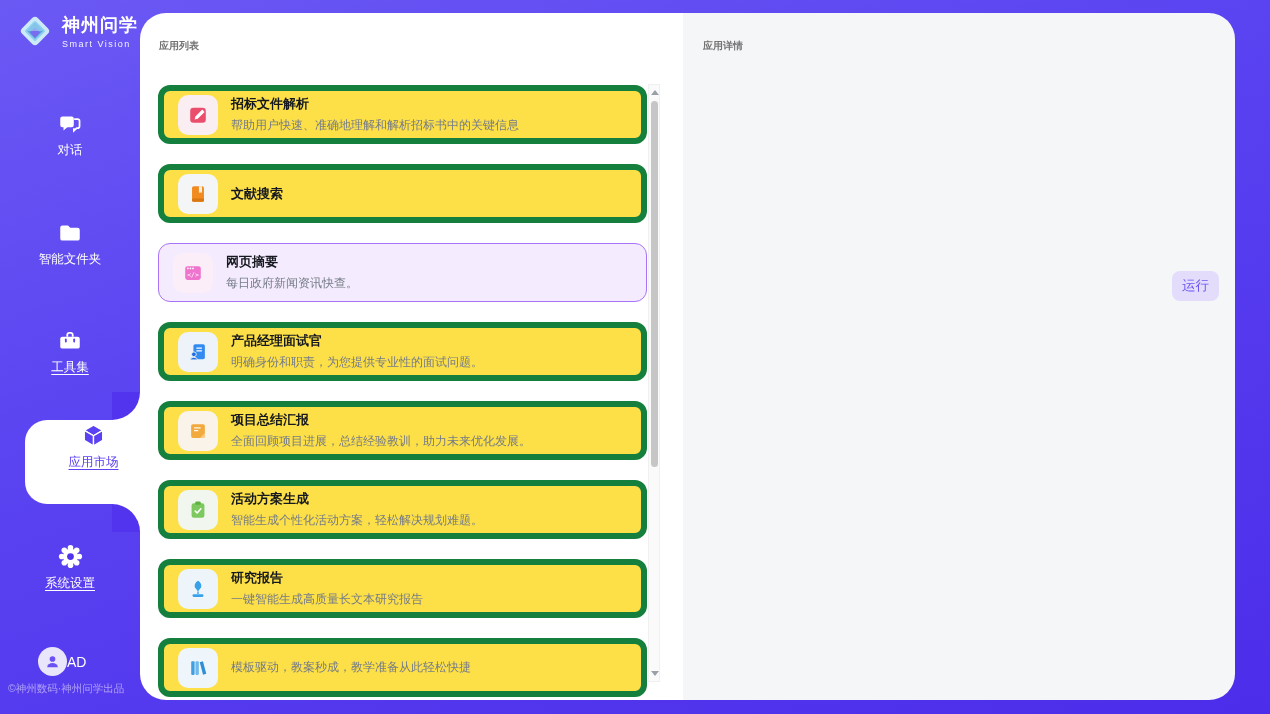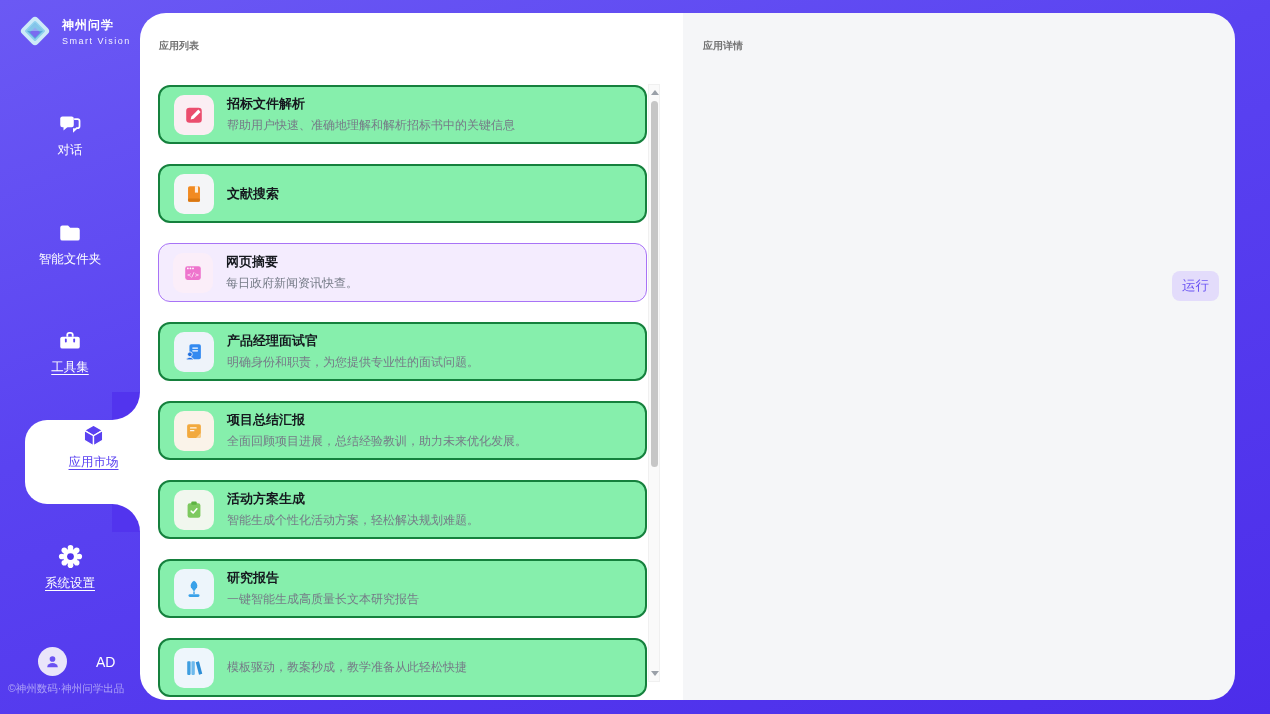--- a/index.html
+++ b/index.html
@@ -4,58 +4,58 @@
 <style>
   * { margin:0; padding:0; box-sizing:border-box; }
   html,body { width:1270px; height:714px; overflow:hidden; }
   body { font-family:"Liberation Sans","DejaVu Sans",sans-serif; }
   .stage { position:relative; width:1270px; height:714px;
            background:linear-gradient(160deg,#6b59f4 0%,#5a43f1 40%,#4c2dea 100%); overflow:hidden; }
 
   
   .sidebar { position:absolute; left:0; top:0; width:140px; height:714px; color:#fff; }
   .logo { position:absolute; left:16px; top:12px; display:flex; align-items:center; gap:8px; }
-  .logo-name { font-size:12px; font-weight:bold; letter-spacing:1px; }
+  .logo-name { font-size:18px; font-weight:bold; letter-spacing:1px; }
   .logo-sub { font-size:9px; letter-spacing:1.5px; opacity:.92; margin-top:2px; }
   .nav-item { position:absolute; left:0; width:140px; text-align:center; cursor:pointer; }
   .nav-item svg { display:block; margin:0 auto; }
   .nav-label { display:block; font-size:12.5px; margin-top:5px; color:#fff; }
   .nav-item.u .nav-label { text-decoration:underline; text-underline-offset:3px; }
   .nav-chat { top:111px; } .nav-folder { top:220px; } .nav-tools { top:328px; }
   .nav-settings { top:543px; }
 
   
   .notch { position:absolute; left:25px; top:420px; width:115px; height:84px;
            background:#fff; border-radius:22px 0 0 22px; }
   .notch-corner { position:absolute; left:112px; width:28px; height:28px; background:#fff; }
   .notch-corner.t { top:392px; } .notch-corner.b { top:504px; }
   .notch-corner::after { content:''; position:absolute; inset:0; background:#5234ee; }
   .notch-corner.t::after { border-bottom-right-radius:28px; }
   .notch-corner.b::after { border-top-right-radius:28px; }
   .nav-market { top:422px; z-index:3;padding-left:47px; }
   .nav-market .nav-label { color:#5a41f1; }
 
-  .user-row { position:absolute; left:38px; top:647px; display:flex; align-items:center; gap:29px; }
+  .user-row { position:absolute; left:38px; top:647px; display:flex; align-items:center; gap:0; }
   .avatar { width:29px; height:29px; border-radius:50%; background:#e9e5fa;
             display:flex; align-items:center; justify-content:center; }
   .user-name { font-size:14px; color:#fff; }
   .side-footer { position:absolute; left:8px; top:682px; font-size:10.5px;
                  color:rgba(255,255,255,.5); white-space:nowrap; }
 
   
   .content { position:absolute; left:140px; top:13px; width:1095px; height:687px;
              border-radius:26px; overflow:hidden; display:flex; }
   .list-pane { position:relative; width:543px; background:#fff; flex:none; }
   .detail-pane { position:relative; flex:1; background:#f5f6f8; }
   .pane-title { position:absolute; left:19px; top:26px; font-size:10px; font-weight:bold; color:#737373; }
 
   
   .cards { position:absolute; left:18px; top:72px; width:489px; }
   .card { display:flex; align-items:center; gap:13px; height:59px; margin-bottom:20px;
-          border:2px solid #15803d; border-radius:12px; background:#86efac; padding:0 14px; cursor:pointer; }
+          border:6px solid #15803d; border-radius:12px; background:#fde047; padding:0 14px; cursor:pointer; }
   .card.selected { background:#f4ecfe; border:1.5px solid #a873f6; }
   .card-icon { width:40px; height:40px; border-radius:10px; flex:none;
                display:flex; align-items:center; justify-content:center; }
   .card-text { display:flex; flex-direction:column; gap:4px; min-width:0; }
   .card-title { font-size:13px; font-weight:bold; color:#15181e; }
   .card-desc { font-size:12px; color:#757b87; white-space:nowrap; }
 
   
   .scrollbar { position:absolute; left:508px; top:71px; width:12px; height:598px;
                background:#fafafa; border:1px solid #f0f0f0; }

